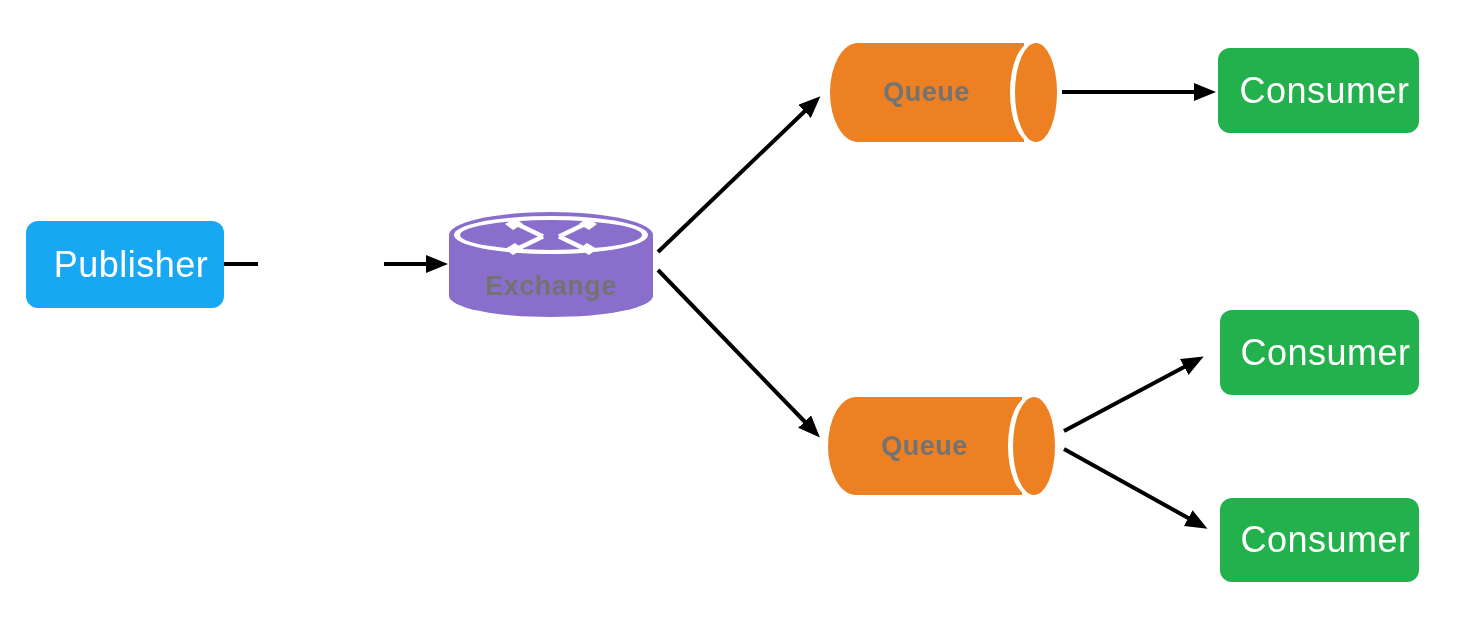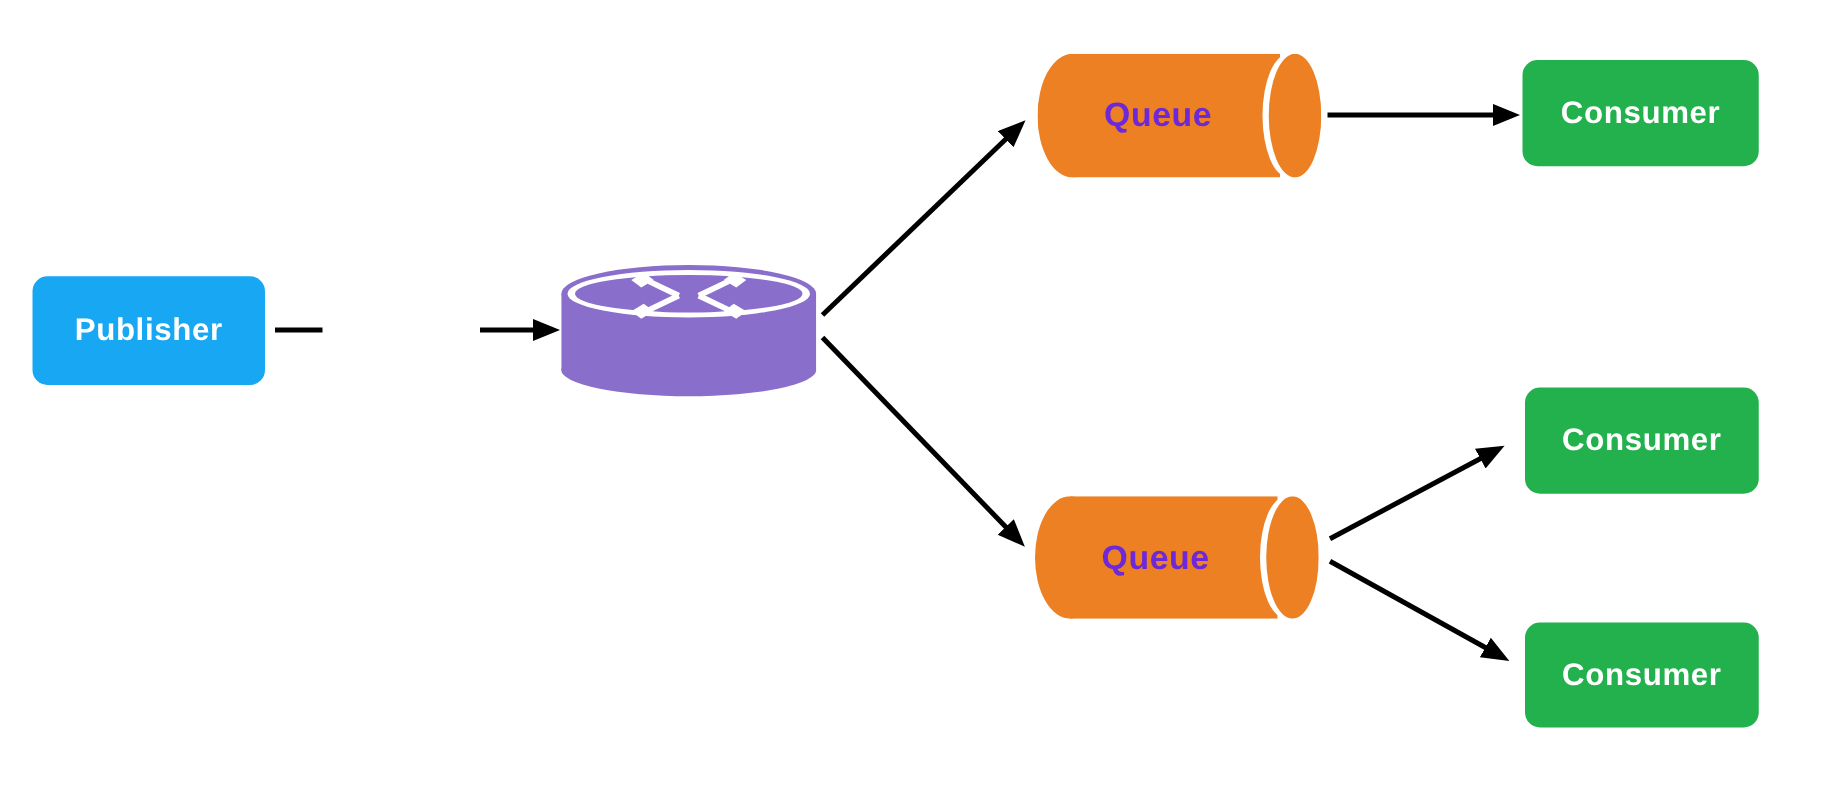--- a/index.html
+++ b/index.html
@@ -7,37 +7,38 @@
     position:relative;
     width:1470px;height:634px;
     background:#ffffff;
     overflow:hidden;
     font-family:"Liberation Sans","DejaVu Sans",sans-serif;
   }
   .node-box{
     position:absolute;
     border-radius:12px;
     display:flex;align-items:center;justify-content:center;
-    color:#ffffff;font-weight:bold;font-size:25px;
+    color:#ffffff;font-weight:normal;font-size:36px;
     letter-spacing:0.5px;
+    padding-left:12px;
   }
   .publisher{left:26px;top:221px;width:186px;height:87px;background:var(--publisher);}
   .consumer{background:var(--consumer);}
   .consumer-1{left:1218px;top:48px;width:189px;height:85px;}
   .consumer-2{left:1220px;top:310px;width:187px;height:85px;}
   .consumer-3{left:1220px;top:498px;width:187px;height:84px;}
   .edge-label{
     position:absolute;left:255px;top:247px;width:135px;height:36px;
     display:flex;align-items:center;justify-content:center;
     font-size:29px;color:var(--label_text);
   }
   .cyl-wrap{position:absolute;}
   .cyl-label{
     position:absolute;display:flex;align-items:center;justify-content:center;
-    color:#6d28d9;font-weight:bold;font-size:27px;letter-spacing:0.5px;
+    color:#737373;font-weight:bold;font-size:27px;letter-spacing:0.5px;
   }
   .queue-wrap-1{left:830px;top:43px;width:227px;height:99px;}
   .queue-wrap-2{left:828px;top:397px;width:227px;height:98px;}
   .queue-label{left:0;top:0;width:193px;height:100%;}
   .exchange-wrap{left:449px;top:212px;width:204px;height:106px;}
   .exchange-label{left:0;top:56px;width:204px;height:36px;}
   #edges{position:absolute;left:0;top:0;width:1470px;height:634px;}
   svg{display:block;}
 </style>
 </head>
@@ -76,20 +77,21 @@
         <path d="M94,24.5 L70,13" fill="none"></path>
         <path d="M94,24.5 L70,36" fill="none"></path>
         <path d="M110,24.5 L134,13" fill="none"></path>
         <path d="M110,24.5 L134,36" fill="none"></path>
         <polygon points="56,12 66,6 74,12 64,18" stroke="none"></polygon>
         <polygon points="56,37 66,31 74,37 64,43" stroke="none"></polygon>
         <polygon points="130,12 138,6 148,12 140,18" stroke="none"></polygon>
         <polygon points="130,37 138,31 148,37 140,43" stroke="none"></polygon>
       </g>
     </svg>
+    <div class="cyl-label exchange-label">Exchange</div>
   </div>
 
   <div class="cyl-wrap queue-wrap-1">
     <svg width="227" height="99" viewBox="0 0 227 99">
       <ellipse cx="28" cy="49.5" rx="28" ry="49.5" fill="var(--queue)"></ellipse>
       <rect x="28" y="0" width="166" height="99" fill="var(--queue)"></rect>
       <ellipse cx="201" cy="49.5" rx="21" ry="49.5" fill="#ffffff"></ellipse>
       <ellipse cx="206" cy="49.5" rx="21" ry="49.5" fill="var(--queue)"></ellipse>
     </svg>
     <div class="cyl-label queue-label">Queue</div>

